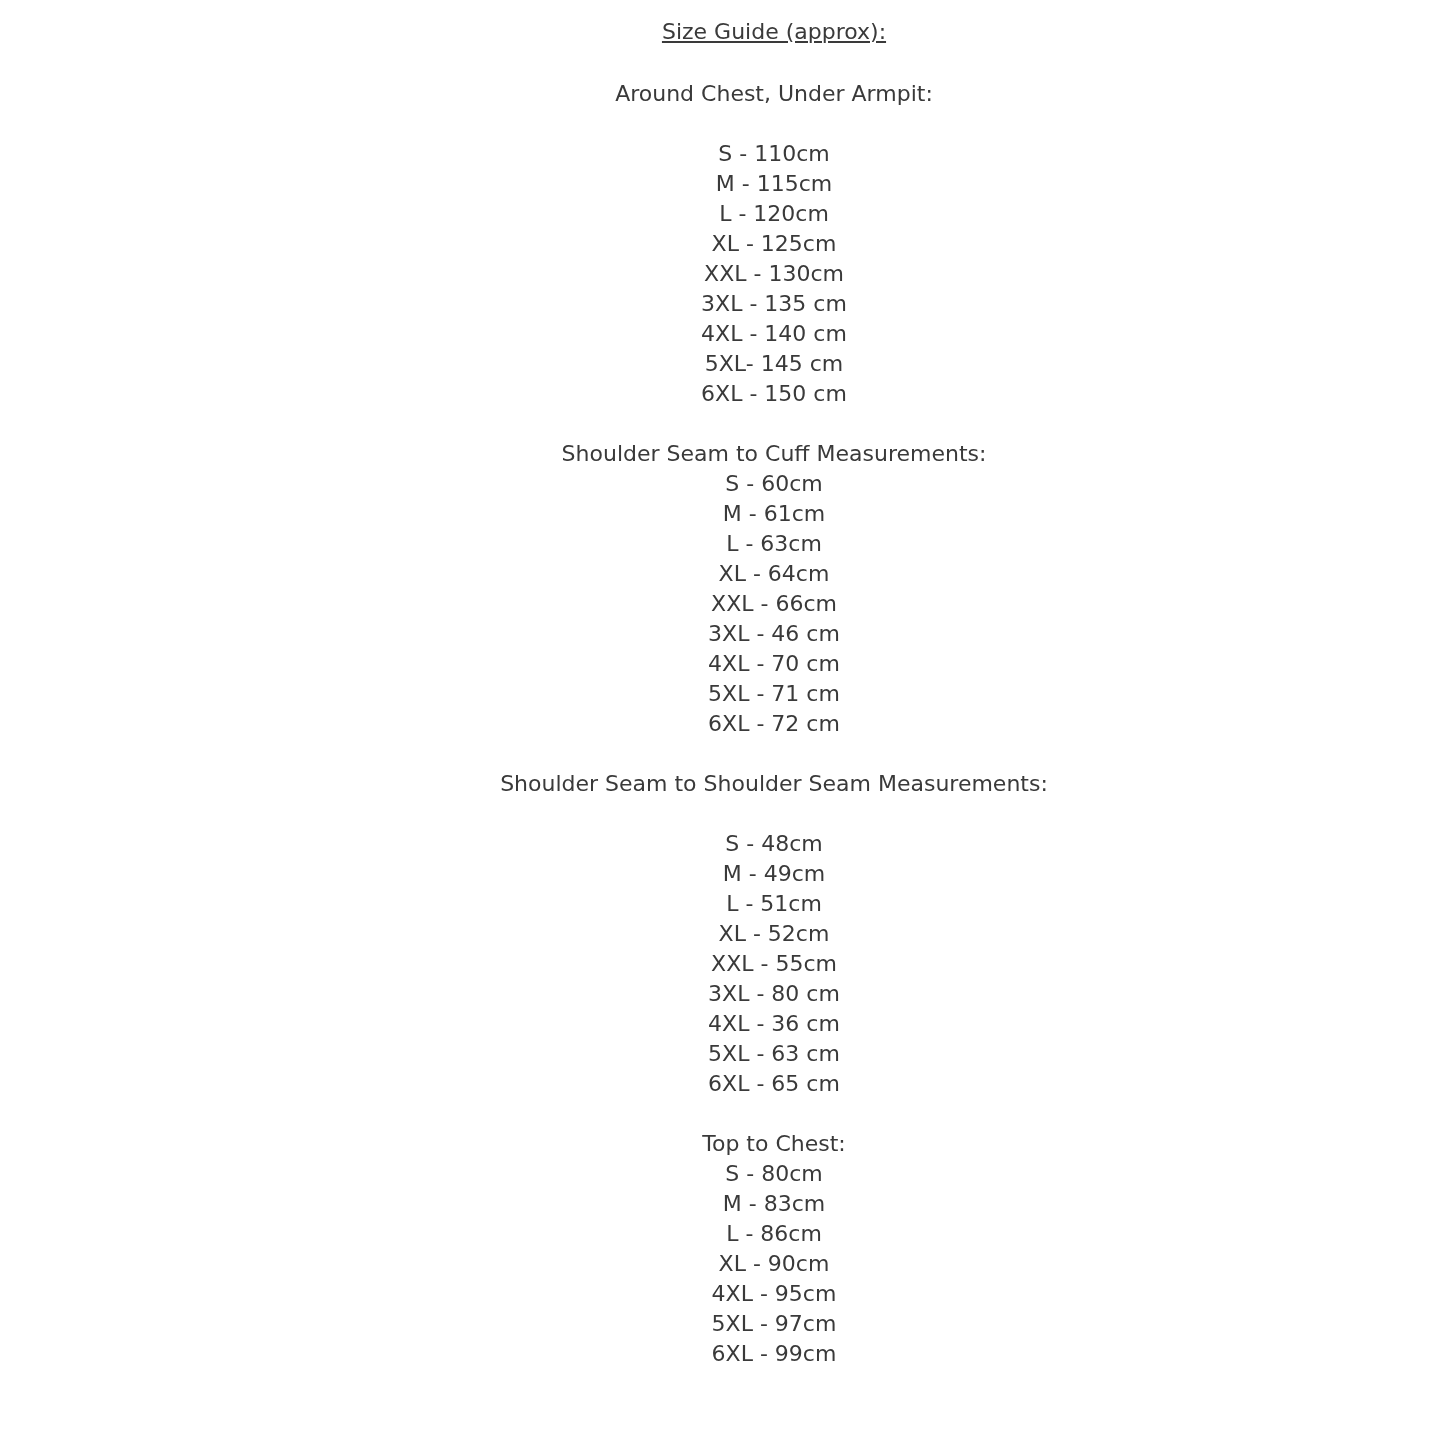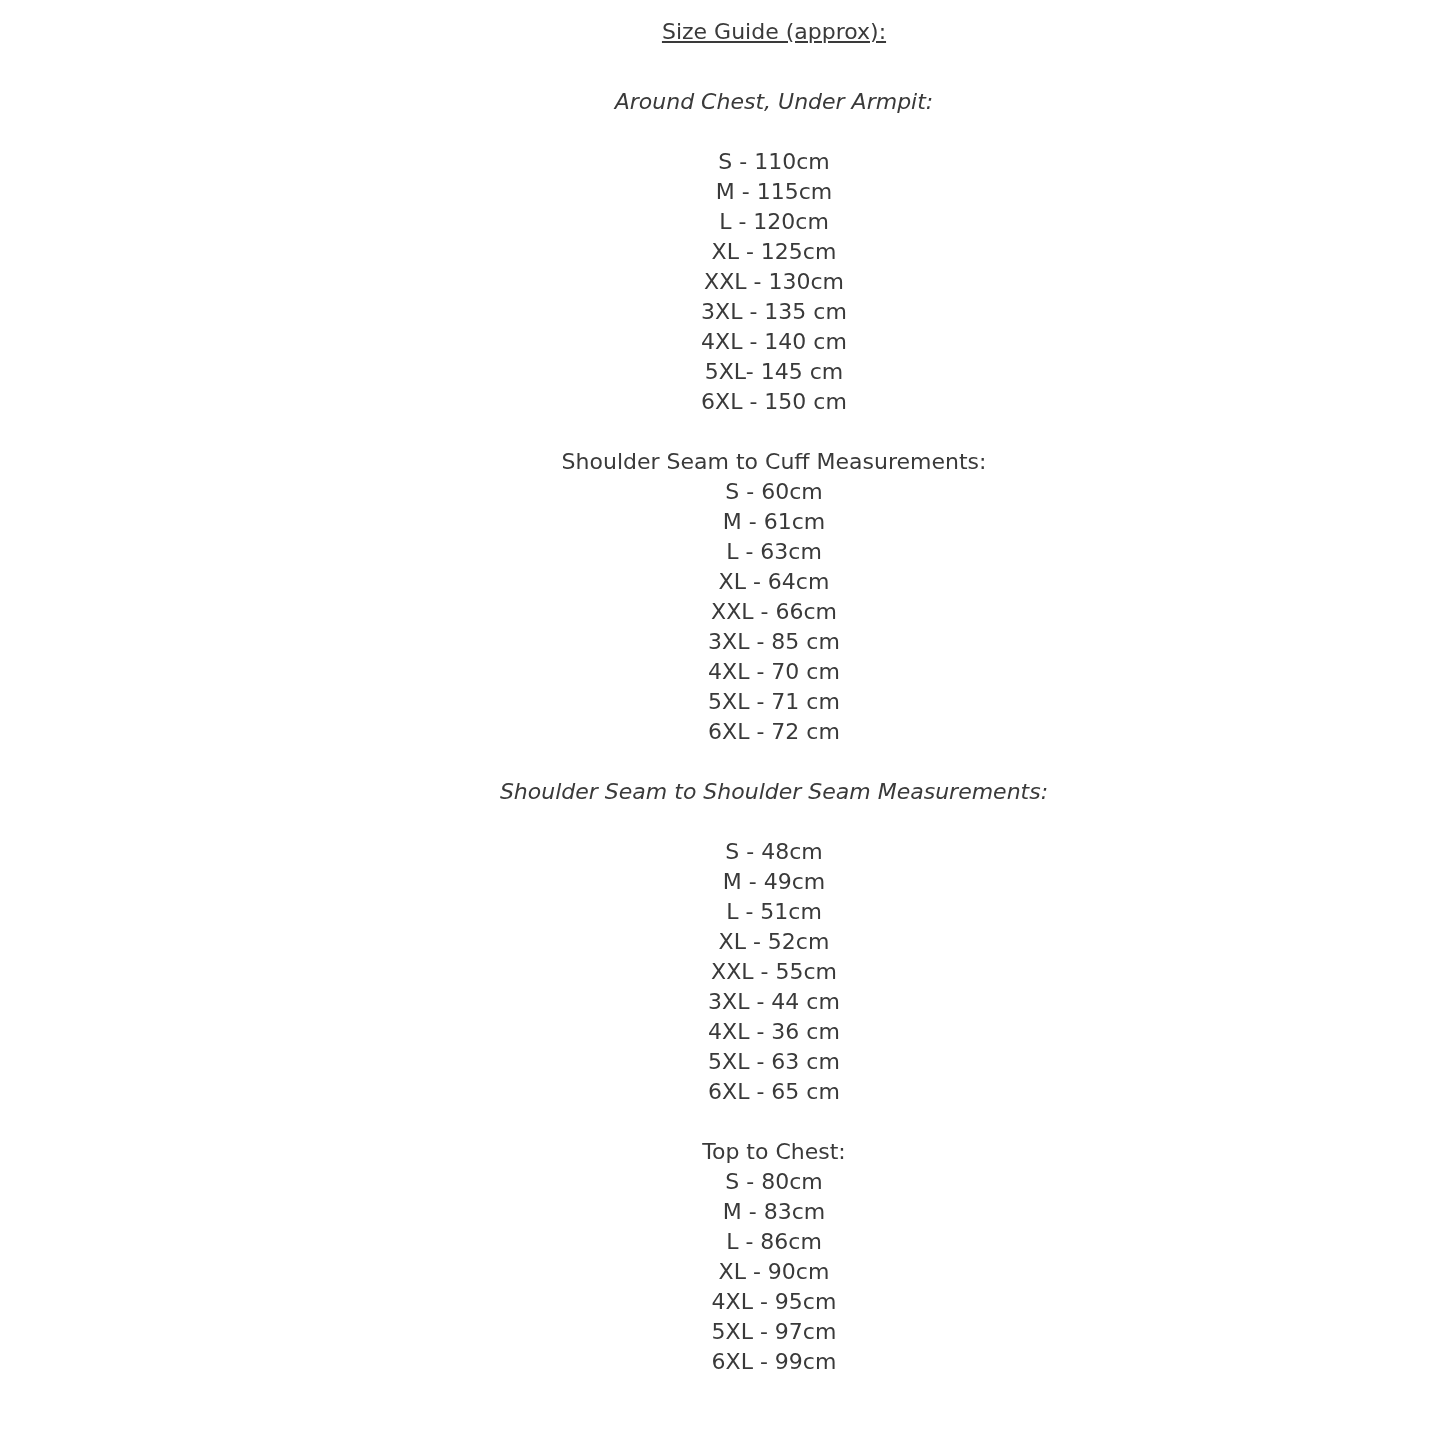--- a/index.html
+++ b/index.html
@@ -17,34 +17,33 @@
   .page {
     box-sizing: border-box;
     width: 1445px;
     padding-top: 17px;
     padding-left: 103px; 
     text-align: center;
     font-size: 22px;
     line-height: 30px;
   }
   .title {
-    margin: 0 0 40px 0;
+    margin: 0 0 32px 0;
     font-size: 22px;
     font-weight: 400;
     text-decoration: underline;
   }
   .section {
     margin-top: 30px;
   }
   .section-header {
     height: 30px;
   }
   .section-header.gap-after {
     margin-bottom: 30px;
-    font-style: italic;
   }
   .line {
     height: 30px;
     white-space: pre;
   }
 </style>
 </head>
 <body style="color: rgb(58, 58, 58); background: rgb(255, 255, 255);">
 
 <div class="page">
@@ -66,36 +65,36 @@
   </section>
 
   <section class="section">
     <div class="section-header">Shoulder Seam to Cuff Measurements:</div>
     <div class="section-items">
           <div class="line">S - 60cm</div>
           <div class="line">M - 61cm</div>
           <div class="line">L - 63cm</div>
           <div class="line">XL - 64cm</div>
           <div class="line">XXL - 66cm</div>
-          <div class="line">3XL - 85 cm</div>
+          <div class="line">3XL - 46 cm</div>
           <div class="line">4XL - 70 cm</div>
           <div class="line">5XL - 71 cm</div>
           <div class="line">6XL - 72 cm</div>
         </div>
   </section>
 
   <section class="section">
     <div class="section-header gap-after">Shoulder Seam to Shoulder Seam Measurements:</div>
     <div class="section-items">
           <div class="line">S - 48cm</div>
           <div class="line">M - 49cm</div>
           <div class="line">L - 51cm</div>
           <div class="line">XL - 52cm</div>
           <div class="line">XXL - 55cm</div>
-          <div class="line">3XL - 44 cm</div>
+          <div class="line">3XL - 80 cm</div>
           <div class="line">4XL - 36 cm</div>
           <div class="line">5XL - 63 cm</div>
           <div class="line">6XL - 65 cm</div>
         </div>
   </section>
 
   <section class="section">
     <div class="section-header">Top to Chest:</div>
     <div class="section-items">
           <div class="line">S - 80cm</div>

